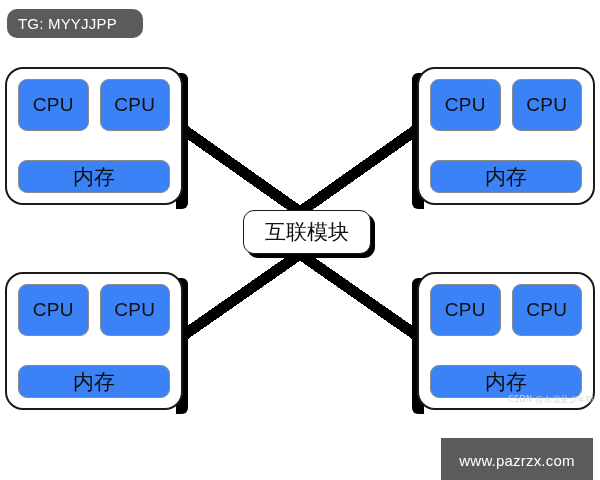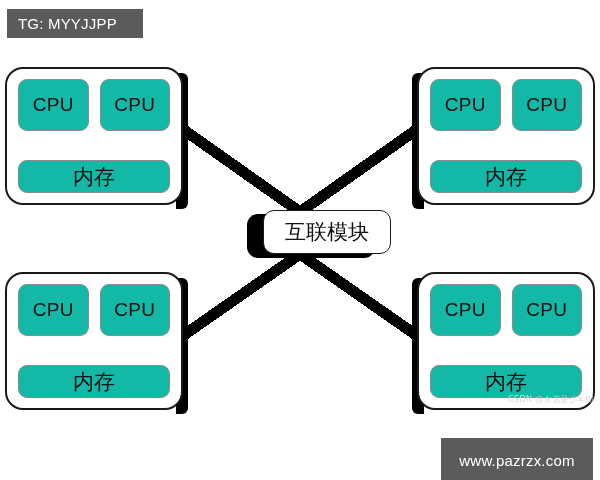--- a/index.html
+++ b/index.html
@@ -36,20 +36,21 @@
   }
   #wm-top {
     left: 7px;
     top: 9px;
     width: 136px;
     height: 29px;
     font-size: 15px;
     justify-content: flex-start;
     padding-left: 11px;
     box-sizing: border-box;
+    border-radius: 10px;
   }
   #wm-bottom {
     left: 441px;
     top: 438px;
     width: 152px;
     height: 44px;
     font-size: 15px;
   }
 
   
@@ -69,21 +70,21 @@
     display: flex;
     flex-direction: column;
     gap: 9px;
   }
   .cpu-row {
     display: flex;
     gap: 11px;
     flex: 0 0 52px;
   }
   .box {
-    background: #14b8a6;
+    background: #3b82f6;
     border: 1.3px solid #8b8b8b;
     border-radius: 9px;
     display: flex;
     align-items: center;
     justify-content: center;
     color: #111111;
     box-sizing: border-box;
   }
   .cpu {
     flex: 1 1 0;
@@ -115,21 +116,20 @@
     background: #ffffff;
     border: 1.6px solid #1a1a1a;
     border-radius: 11px;
     display: flex;
     align-items: center;
     justify-content: center;
     font-size: 21px;
     color: #111111;
     font-family: "DejaVu Sans", "Liberation Sans", sans-serif;
     z-index: 6;
-    margin-left: 20px;
   }
   #hub-shadow {
     position: absolute;
     left: 247px;
     top: 214px;
     width: 128px;
     height: 44px;
     background: #000000;
     border-radius: 11px;
     z-index: 5;

